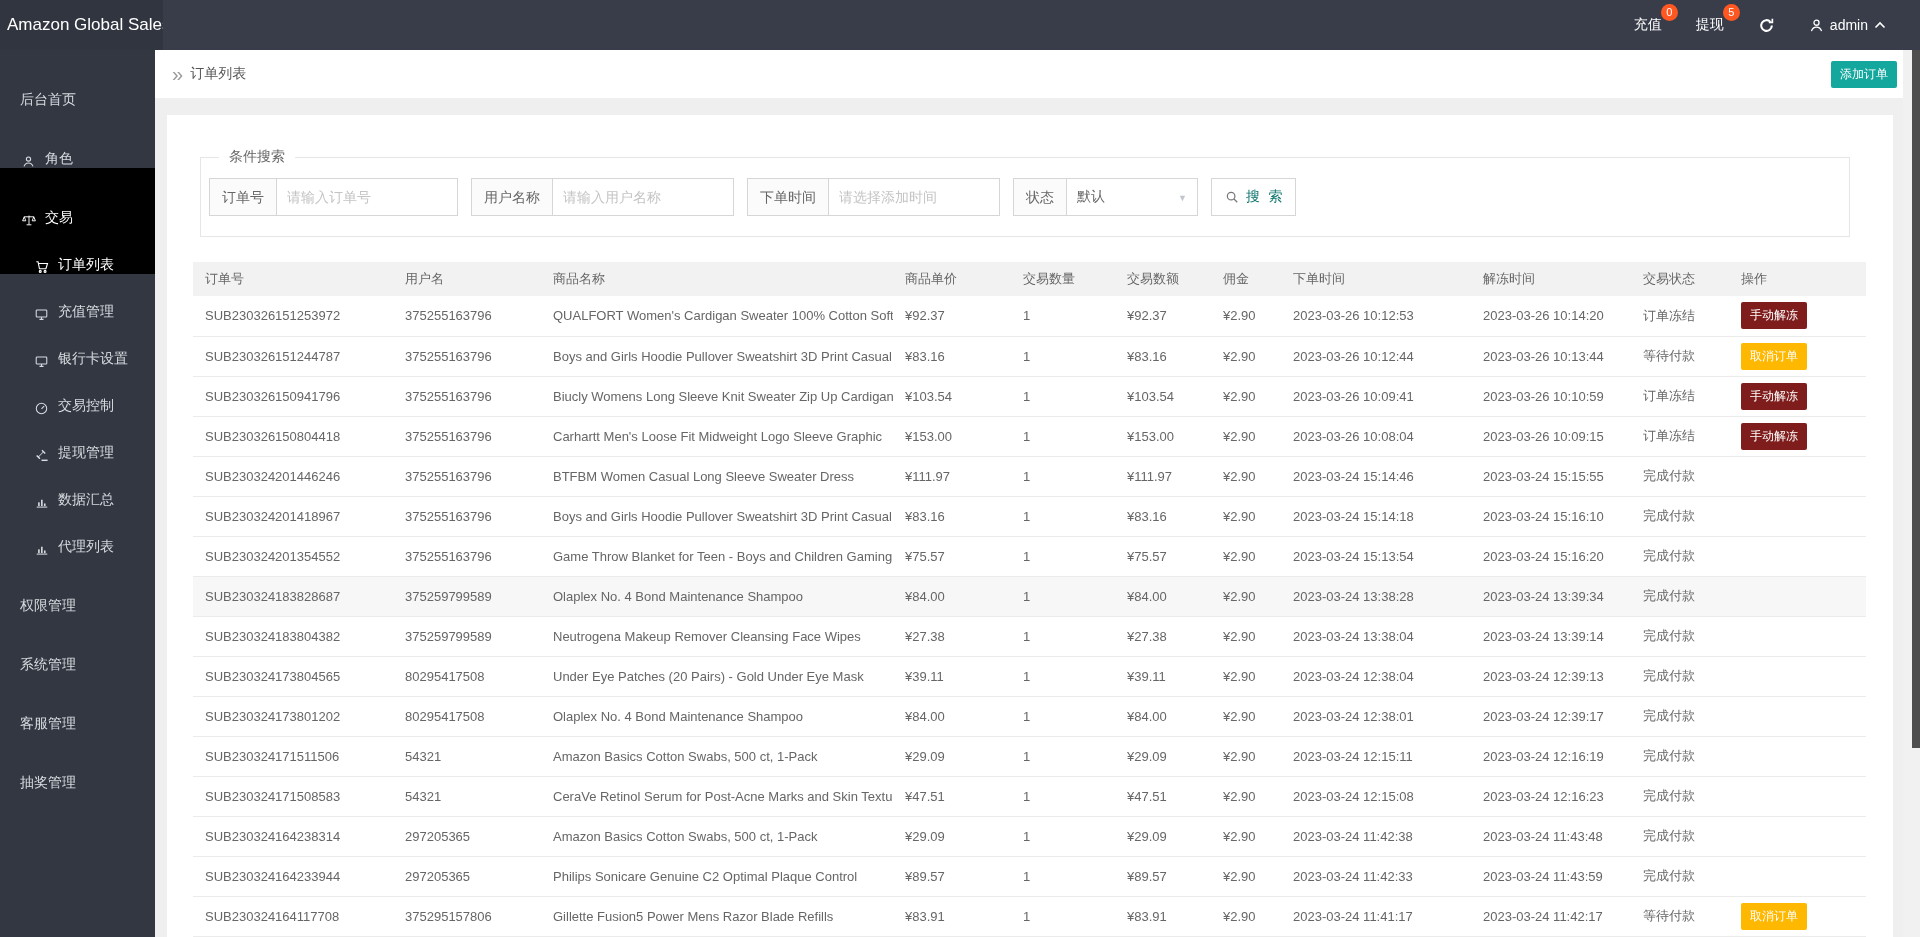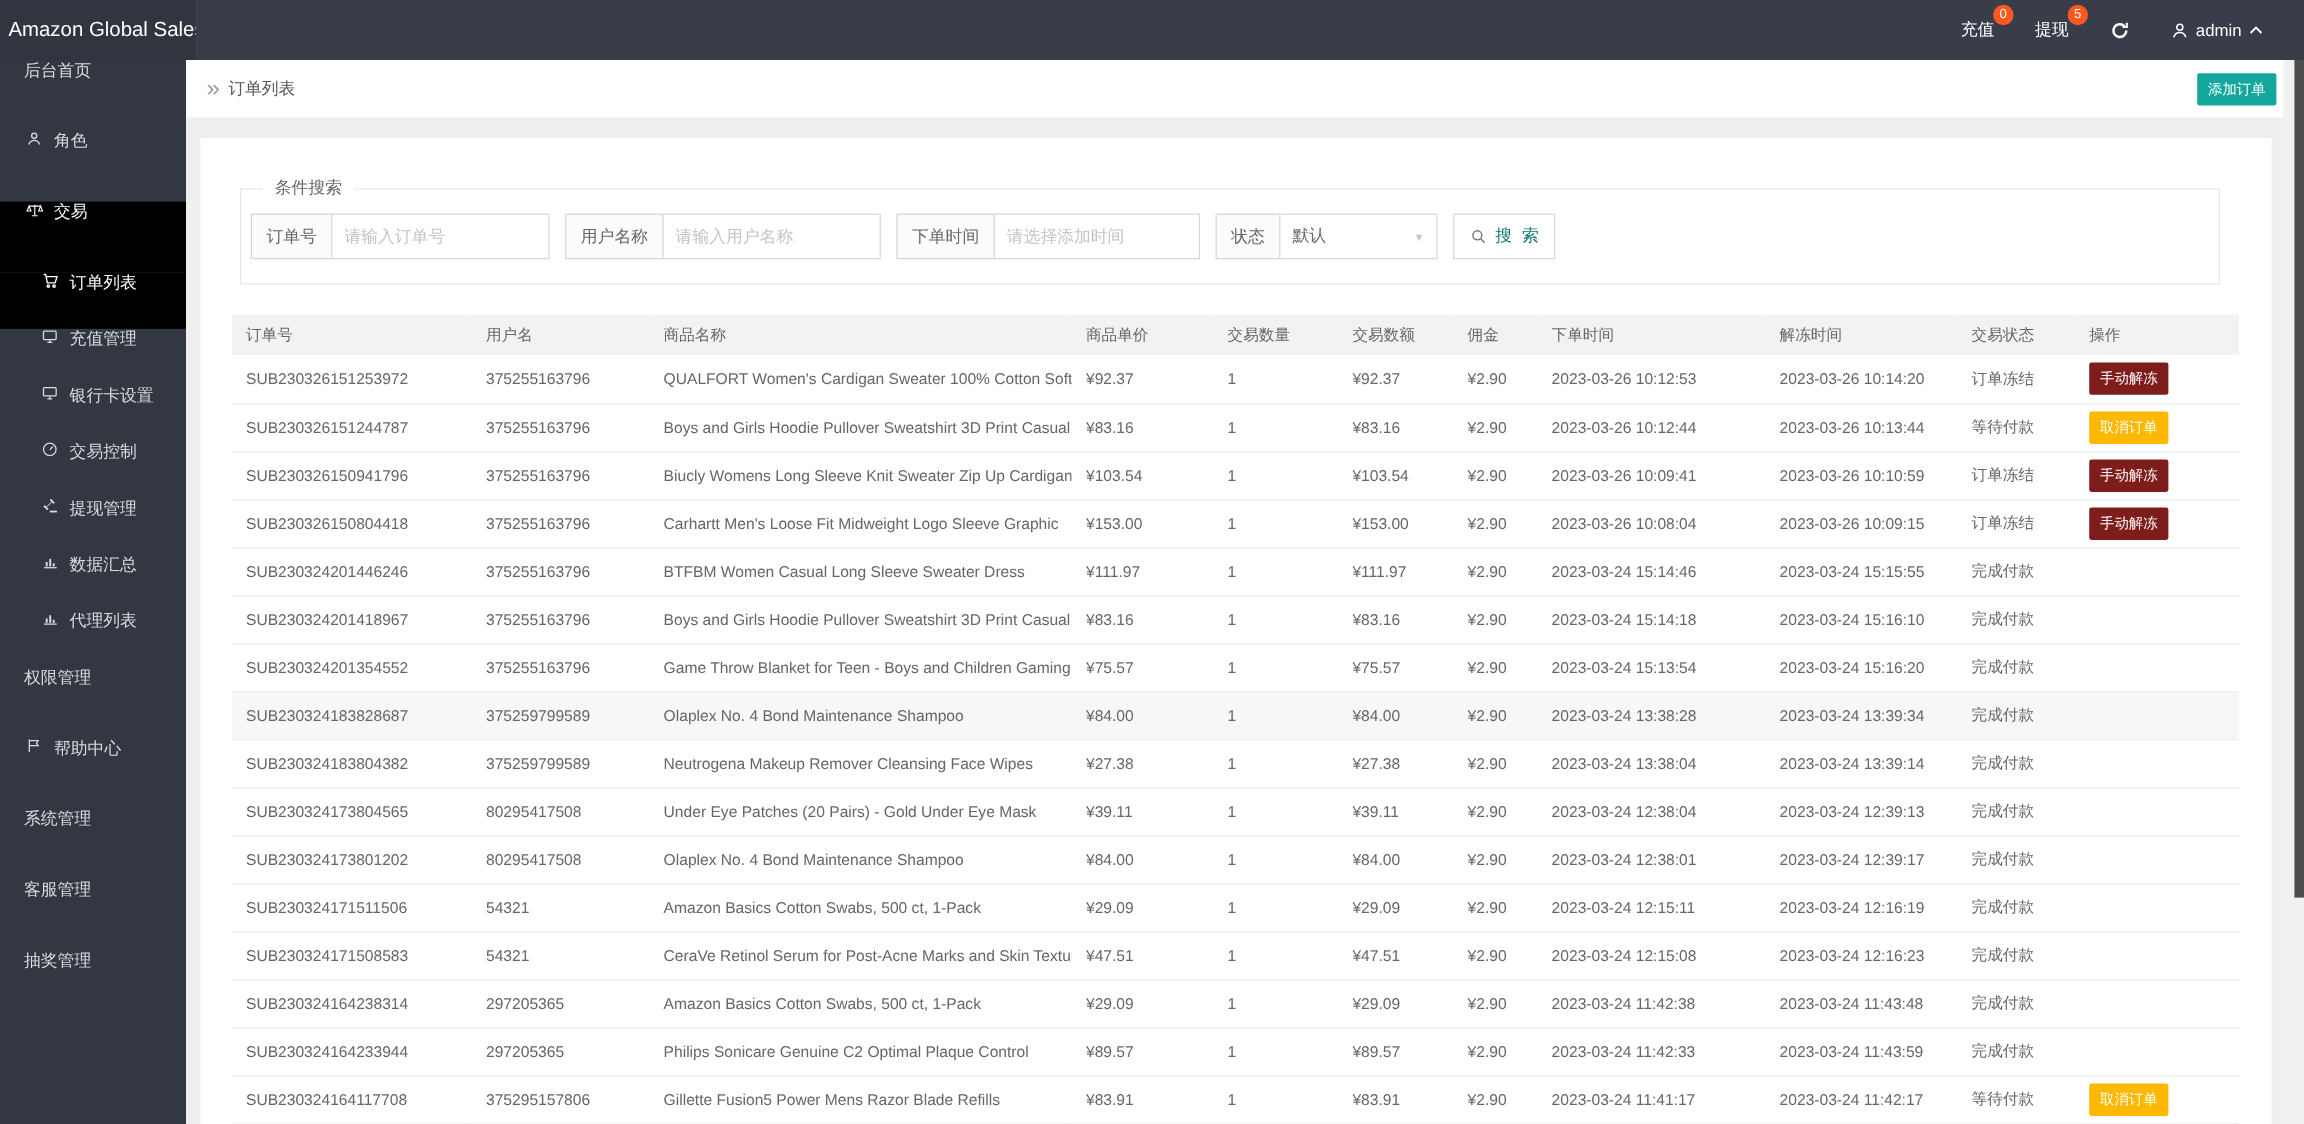--- a/index.html
+++ b/index.html
@@ -9,21 +9,21 @@
   
   .topbar { position: absolute; top: 0; left: 0; width: 1920px; height: 50px; background: #383d49; z-index: 30; display: flex; align-items: center; }
   .logo { width: 163px; height: 50px; background: #303540; color: #fff; font-size: 17px; display: flex; align-items: center; padding-left: 7px; white-space: nowrap; overflow: hidden; }
   .topbar-right { margin-left: auto; display: flex; align-items: center; gap: 34px; padding-right: 34px; color: #fff; font-size: 14px; }
   .tb-item { position: relative; cursor: pointer; display: flex; align-items: center; gap: 6px; }
   .badge { position: absolute; top: -12px; right: -16px; min-width: 17px; height: 17px; border-radius: 9px; background: #ff5722; color: #fff; font-size: 11px; line-height: 17px; text-align: center; padding: 0 4px; }
   .tb-icon { display: inline-flex; align-items: center; color: #fff; }
 
   
   .sidebar { position: absolute; top: 50px; left: 0; width: 155px; height: 887px; background: #323742; z-index: 20; }
-  .side-item { display: flex; align-items: flex-start; color: #d8dbdf; font-size: 14px; cursor: pointer; }
+  .side-item { display: flex; align-items: flex-end; color: #d8dbdf; font-size: 14px; cursor: pointer; }
   .side-item.top { height: 59px; padding-left: 20px; }
   .side-item.sub { height: 47px; padding-left: 33px; }
   .side-item.active { background: #000000; color: #fff; }
   .side-icon { display: inline-flex; align-items: center; justify-content: center; width: 17px; margin-right: 8px; }
   .side-icon svg { display: block; }
 
   
   .crumbbar { position: absolute; top: 50px; left: 155px; right: 17px; height: 48px; background: #fff; display: flex; align-items: center; padding: 0 6px 0 17px; z-index: 10; }
   .crumb-arrows { color: #9a9a9a; font-size: 20px; line-height: 1; margin-right: 7px; }
   .crumb-title { color: #555; font-size: 14px; }
@@ -185,29 +185,20 @@
           <rect x="1.5" y="13" width="13" height="1.3"></rect>
           <rect x="3.2" y="7.8" width="2" height="4.6"></rect>
           <rect x="6.8" y="4.6" width="2" height="7.8"></rect>
           <rect x="10.4" y="9.2" width="2" height="3.2"></rect>
         </svg>
       </span>
       <span>代理列表</span>
     </div>
     <div class="side-item top">
       <span>权限管理</span>
-    </div>
-    <div class="side-item top">
-      <span class="side-icon">
-        <svg width="13" height="13" viewBox="0 0 16 16" fill="none" stroke="currentColor" stroke-width="1.3">
-          <path d="M3 1.5v13"></path>
-          <path d="M3 2.8h9L10.4 5.3 12 7.8H3"></path>
-        </svg>
-      </span>
-      <span>帮助中心</span>
     </div>
     <div class="side-item top">
       <span>系统管理</span>
     </div>
     <div class="side-item top">
       <span>客服管理</span>
     </div>
     <div class="side-item top">
       <span>抽奖管理</span>
     </div>

